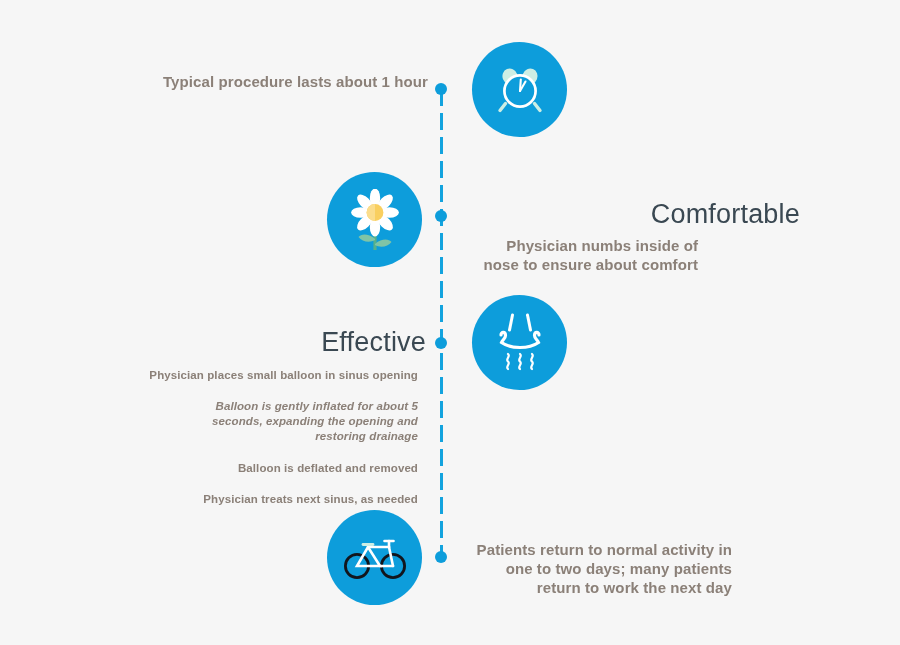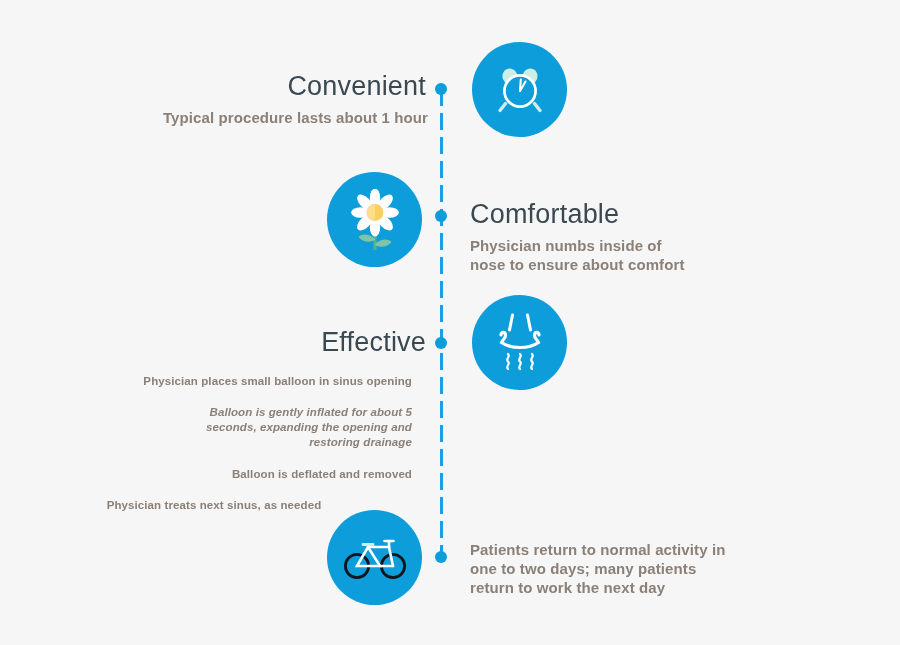--- a/index.html
+++ b/index.html
@@ -42,21 +42,21 @@
     border-radius: 50%;
     background: #0d9ddb;
     transform: translate(-50%, -50%);
     left: 441px;
   }
 
   
   .milestone {
     position: absolute;
   }
-  .side-right { left: 470px; width: 330px; text-align: left; }
+  .side-right { left: 470px; width: 330px; text-align: right; }
   .side-left  { left: 0px;   width: 428px; text-align: right; }
 
   .headline {
     color: #3a4852;
     font-size: 27px;
     font-weight: 400;
     letter-spacing: 0.2px;
     line-height: 1.1;
     margin: 0 0 6px 0;
     white-space: nowrap;
@@ -64,30 +64,30 @@
   .side-left .headline { padding-right: 2px; }
 
   .subline {
     color: #8b8078;
     font-size: 15px;
     font-weight: bold;
     line-height: 1.28;
     margin: 0;
     letter-spacing: 0.1px;
   }
-  .step-list { margin: 16px; padding: 0; list-style: none; }
+  .step-list { margin: 10px; padding: 0; list-style: none; }
   .step-list li {
     color: #8b8078;
     font-size: 11.5px;
     font-weight: bold;
     line-height: 1.28;
     letter-spacing: 0.1px;
     margin-bottom: 17px;
   }
-  .step-list li:last-child { margin-bottom: 0; text-align: center; }
+  .step-list li:last-child { margin-bottom: 0; }
 
   
   .medallion {
     position: absolute;
     width: 95px;
     height: 95px;
     border-radius: 50%;
     background: #0d9ddb;
     display: flex;
     align-items: center;
@@ -101,21 +101,20 @@
 <div id="infographic">
 
   <div class="spine"></div>
 
   <div class="node-dot" style="top:89px;"></div>
   <div class="node-dot" style="top:216px;"></div>
   <div class="node-dot" style="top:343px;"></div>
   <div class="node-dot" style="top:557px;"></div>
 
   <div class="milestone side-left" style="top:72px;">
-    <p class="headline">Convenient</p>
     <p class="subline">Typical procedure lasts about 1 hour</p>
   </div>
 
   <div class="medallion" style="left:472px; top:42px;">
     <span>
       <svg width="54" height="54" viewBox="0 0 54 54">
 
         <ellipse cx="17" cy="13.5" rx="7.5" ry="8" fill="#cdeee4" transform="rotate(-22 17 13.5)"></ellipse>
         <ellipse cx="37" cy="13.5" rx="7.5" ry="8" fill="#cdeee4" transform="rotate(22 37 13.5)"></ellipse>
 

